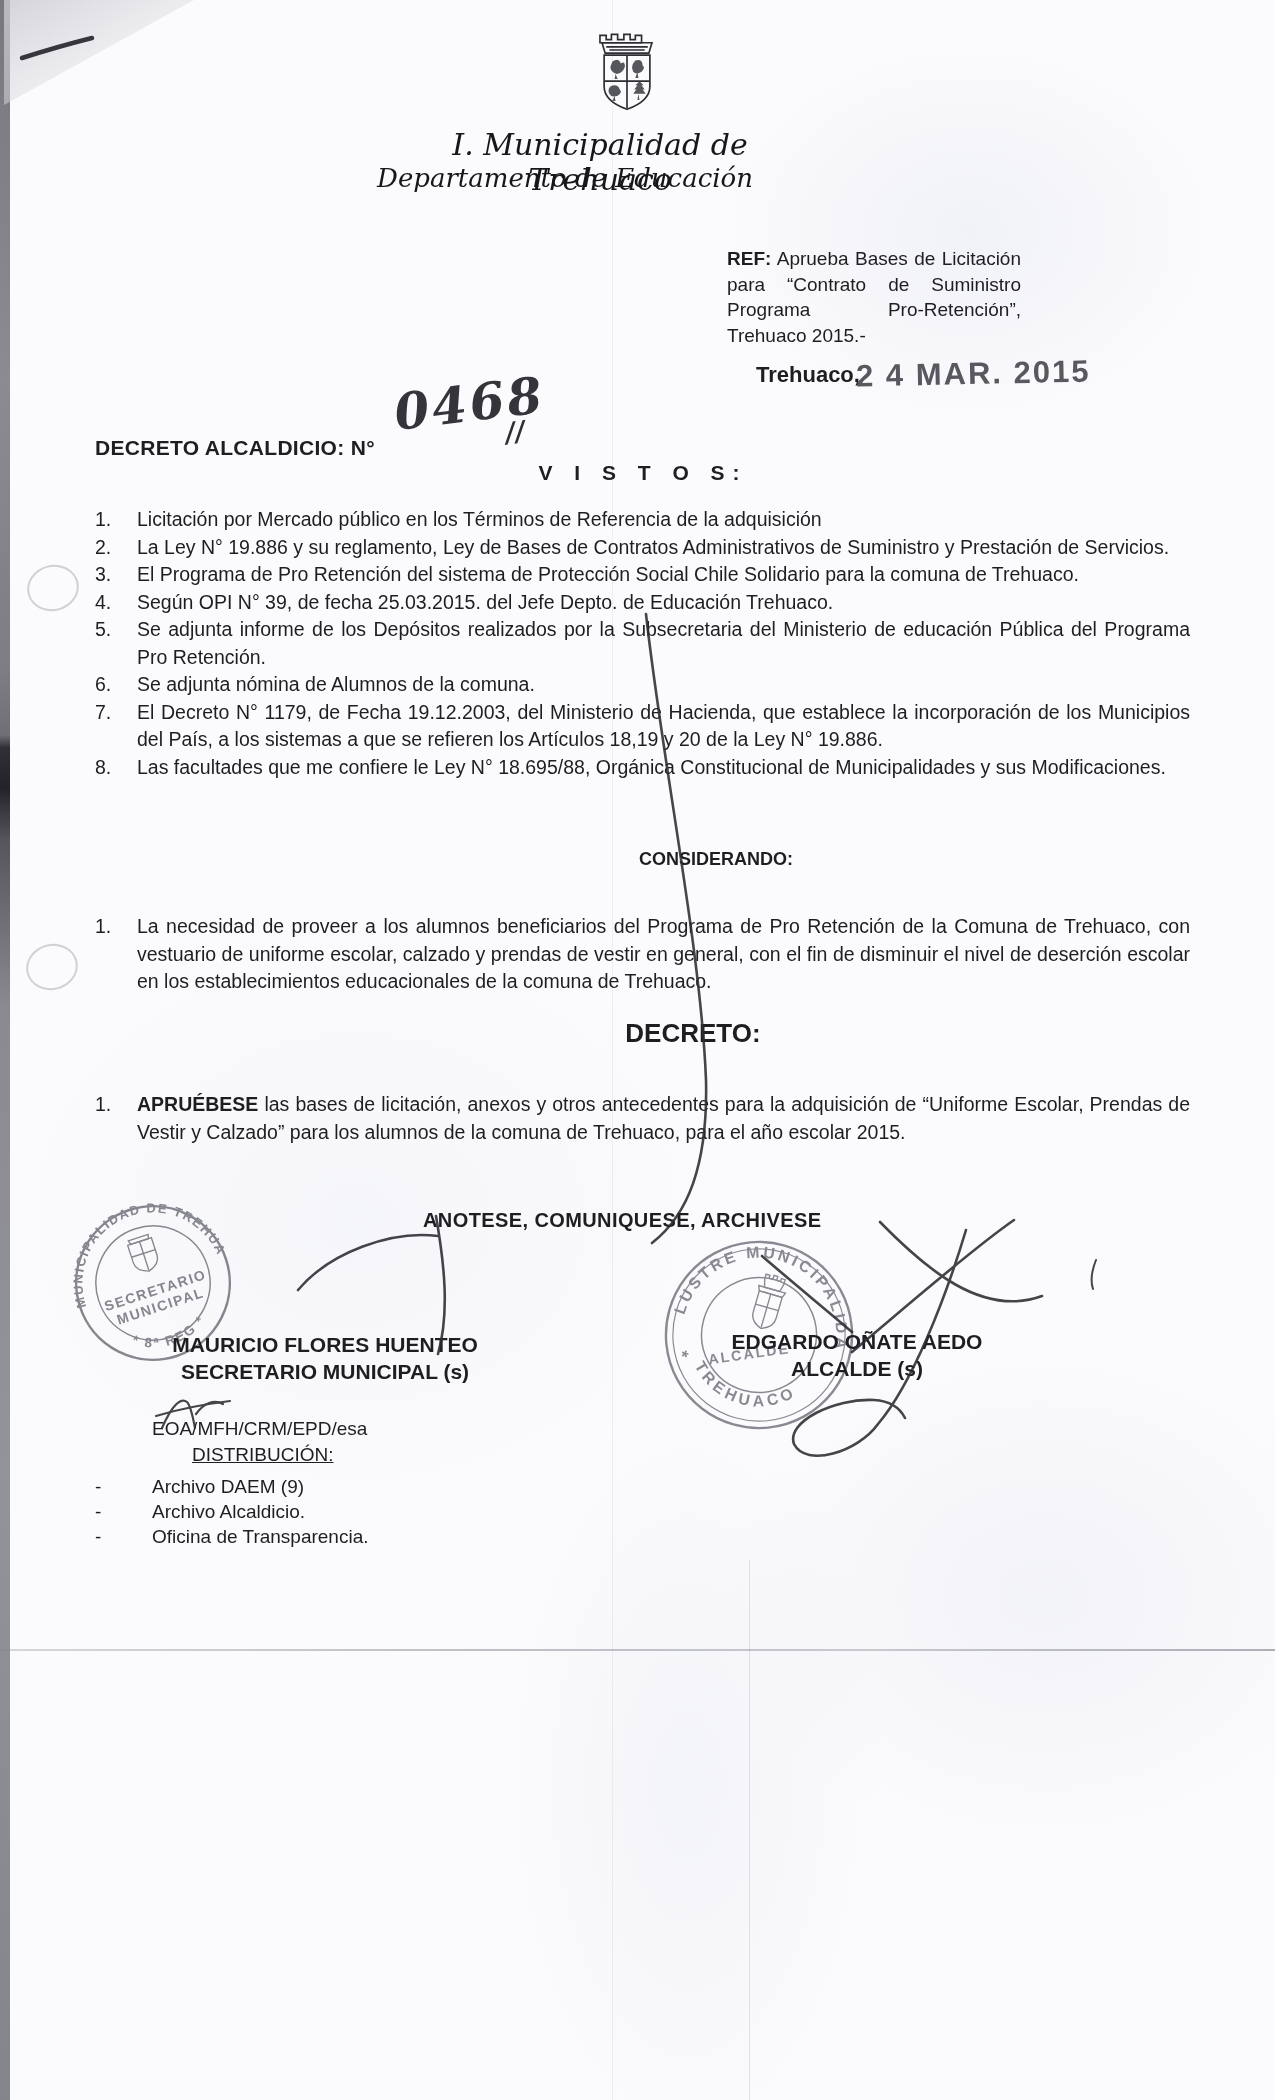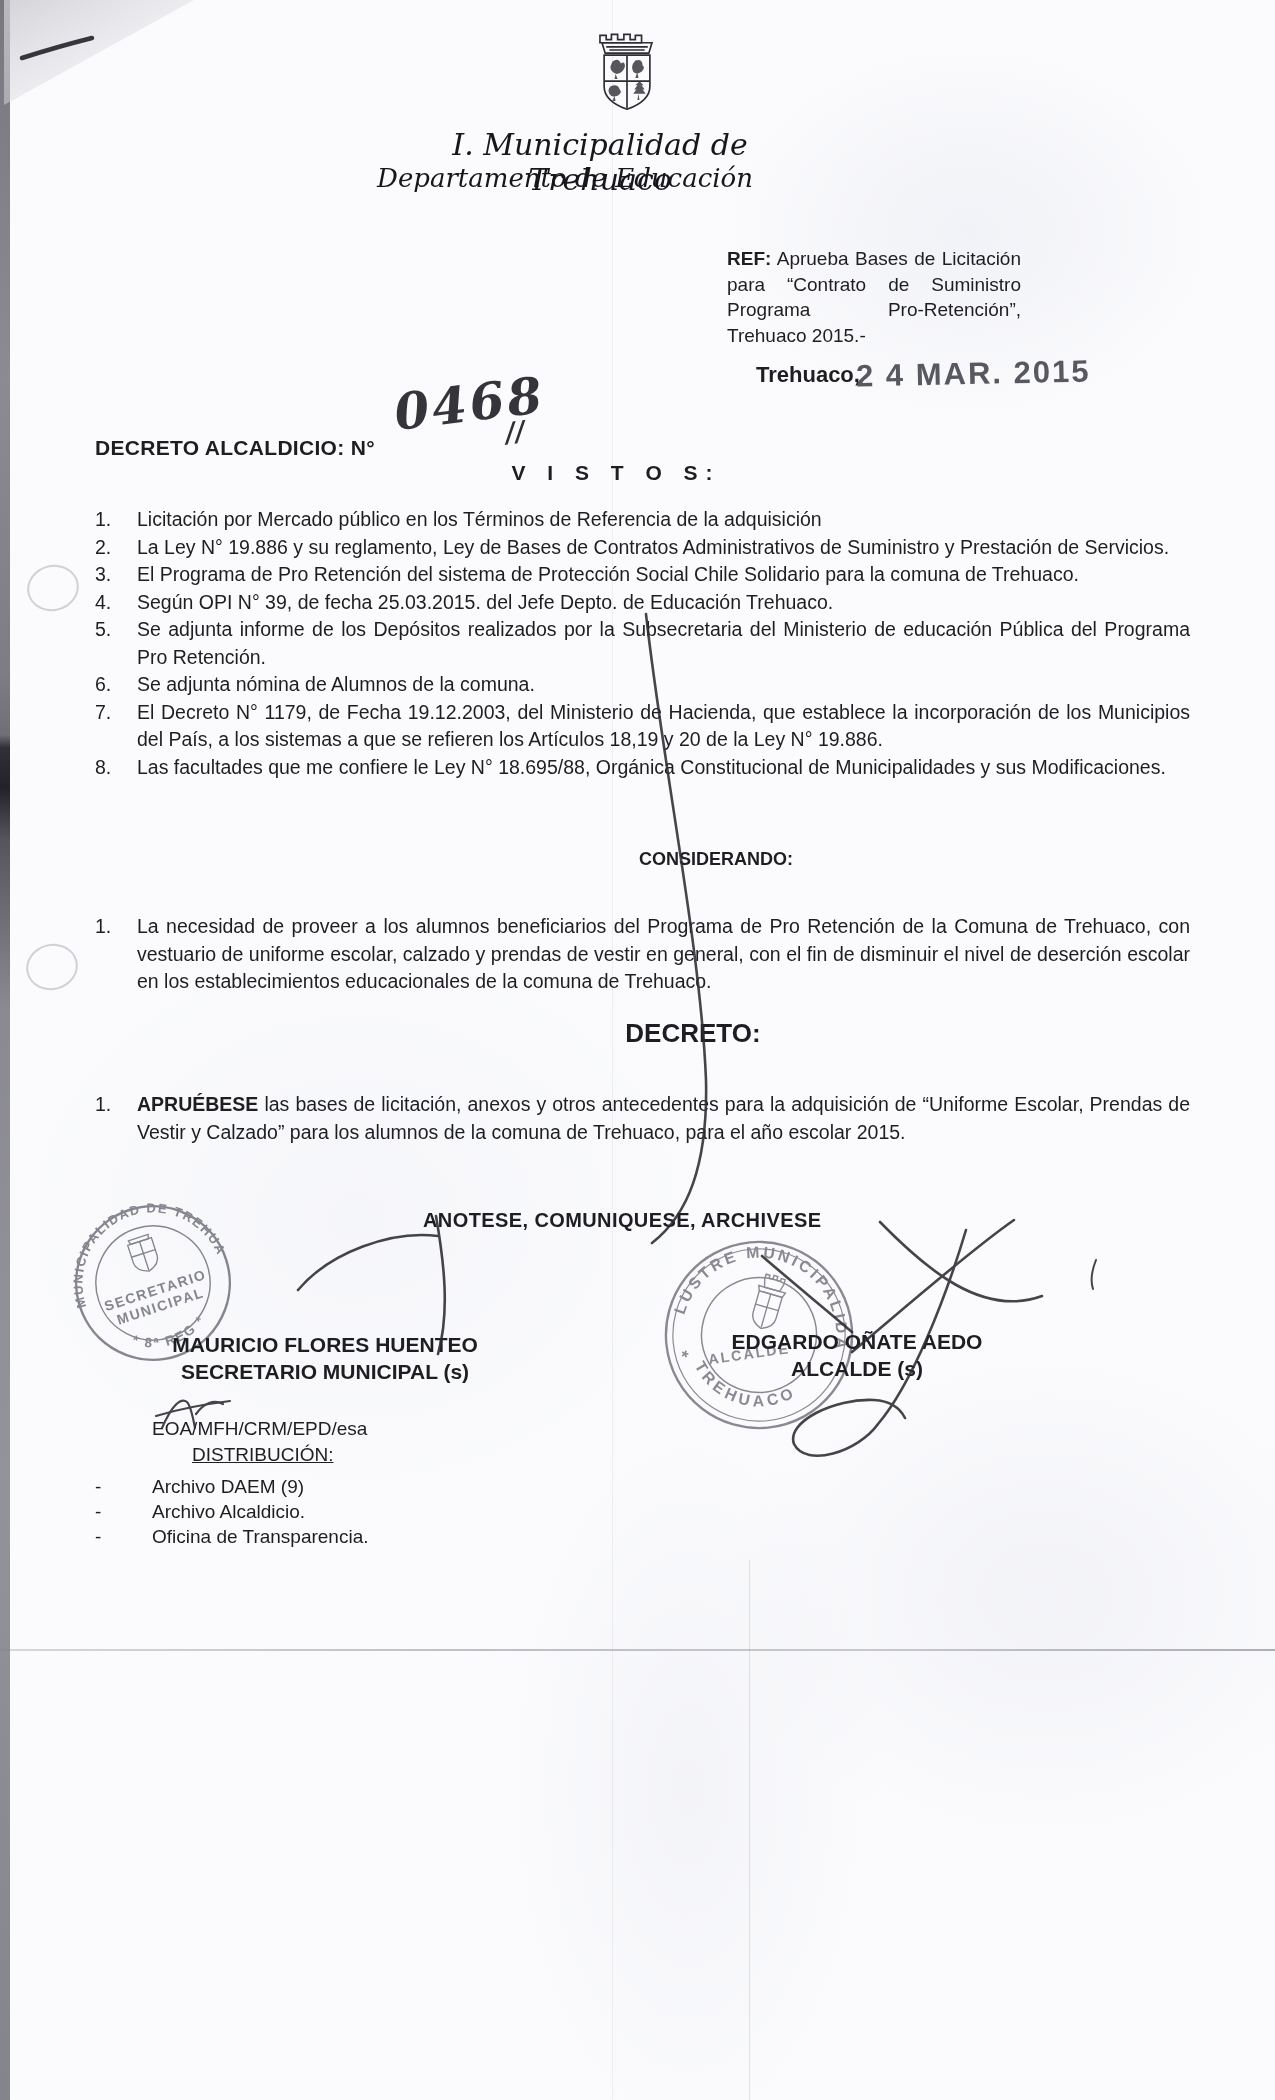--- a/index.html
+++ b/index.html
@@ -39,21 +39,21 @@
   
   .place{left:740px;top:362px;font-size:22px;font-weight:bold;margin-left:16px;}
   .date-stamp{left:856px;top:356px;font-size:31px;font-weight:bold;color:#4b4b53;
     letter-spacing:2px;transform:rotate(-1.2deg);opacity:.92;}
   .decree-line{left:95px;top:436px;font-size:21px;font-weight:bold;letter-spacing:.3px;}
   .hand-number{left:394px;top:374px;font-family:"DejaVu Serif",serif;font-style:italic;font-weight:bold;
     font-size:50px;color:#34343a;transform:rotate(-7deg);letter-spacing:3px;}
   .hand-slash{left:505px;top:416px;font-family:"DejaVu Serif",serif;font-style:italic;font-weight:bold;
     font-size:27px;color:#2e2e34;transform:rotate(-8deg);}
   
-  .vistos-title{left:0;top:461px;width:1232px;text-align:center;font-size:21px;font-weight:bold;letter-spacing:8px;}
+  .vistos-title{left:0;top:461px;width:1232px;text-align:center;font-size:21px;font-weight:bold;letter-spacing:8px;padding-left:27px;}
   .list{left:95px;width:1095px;font-size:19.5px;line-height:27.5px;}
   .list .row{display:flex;}
   .list .num{flex:0 0 42px;}
   .list .txt{flex:1;text-align:justify;}
   .vistos-list{top:506px;}
   .considerando-title{left:160px;top:849px;width:1112px;text-align:center;font-size:18px;font-weight:bold;}
   .considerando-list{top:913px;}
   .decreto-title{left:110px;top:1018px;width:1166px;text-align:center;font-size:26px;font-weight:bold;}
   .decreto-list{top:1091px;}
   .closing{left:423px;top:1209px;font-size:20px;font-weight:bold;letter-spacing:.4px;}

